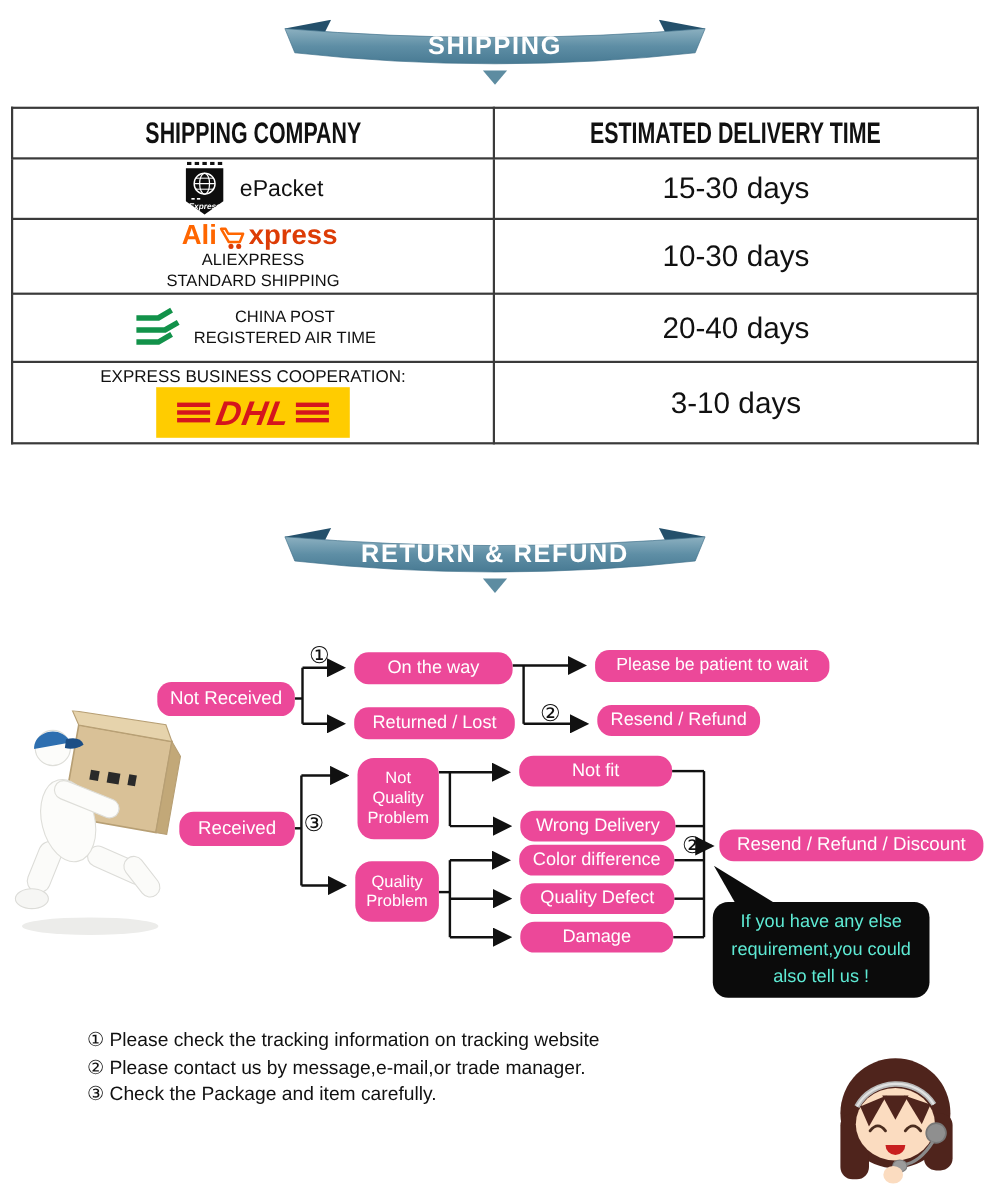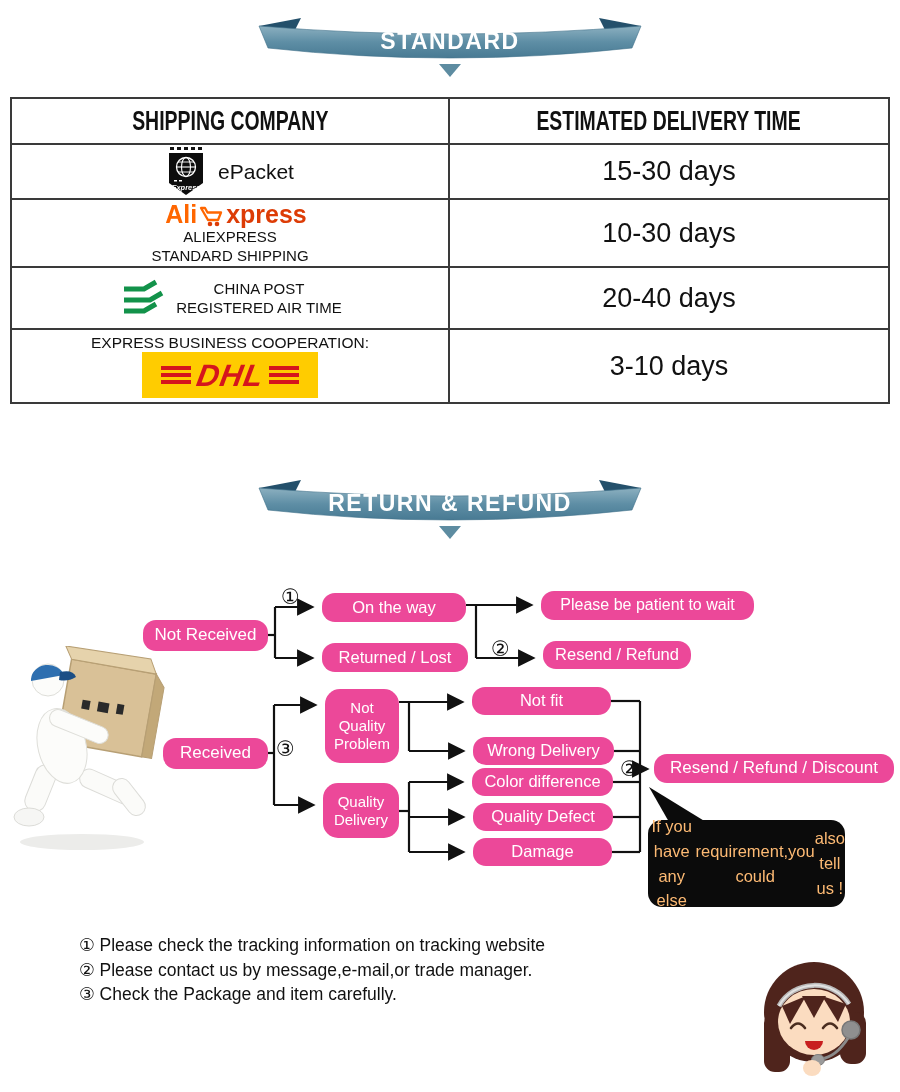--- a/index.html
+++ b/index.html
@@ -34,22 +34,22 @@
   .dhl-text{color:#d5151d;font-size:31px;font-weight:bold;font-style:italic;letter-spacing:1px;transform:skewX(-10deg);line-height:1;}
   .stripes{display:flex;flex-direction:column;gap:3px;}
   .stripe{width:30px;height:4px;background:#d5151d;}
 
   
   .flowlines{position:absolute;left:0;top:560px;pointer-events:none;}
   .fbox{position:absolute;background:#ec4899;color:#fff;border-radius:13px;
         display:flex;align-items:center;justify-content:center;text-align:center;
         font-size:16.5px;line-height:1.18;}
   .cnum{position:absolute;font-size:21px;line-height:21px;color:#111;}
-  .bubble{position:absolute;left:648px;top:820px;width:197px;height:87px;background:#0b0b0b;color:#fdba74;
-          border-radius:14px;display:flex;flex-direction:row;align-items:center;justify-content:center;
+  .bubble{position:absolute;left:648px;top:820px;width:197px;height:87px;background:#0b0b0b;color:#5eead4;
+          border-radius:14px;display:flex;flex-direction:column;align-items:center;justify-content:center;
           font-size:16.5px;line-height:1.5;text-align:center;}
 
   .notes{position:absolute;left:79px;top:933px;font-size:17.5px;line-height:24.5px;color:#111;}
   .contact{position:absolute;left:74px;top:1028px;font-size:23.5px;font-weight:bold;color:#ee1511;white-space:nowrap;}
 
   .dman{position:absolute;left:2px;top:646px;}
   .girl{position:absolute;left:748px;top:960px;}
 </style>
 </head>
 <body>
@@ -62,21 +62,21 @@
         <linearGradient id="rg1" x1="0" y1="0" x2="0" y2="1">
           <stop offset="0" stop-color="#8cb0c0"></stop>
             <stop offset="0.5" stop-color="#5e8ea5"></stop>
             <stop offset="1" stop-color="#487a93"></stop>
         </linearGradient>
       </defs>
       <polygon points="4,8 46,0 36,20" fill="#24506b"></polygon>
       <polygon points="386,8 344,0 354,20" fill="#24506b"></polygon>
       <path d="M4,8 Q195,24 386,8 L377,30 Q195,50 13,30 Z" fill="url(#rg1)" stroke="#3f7089" stroke-width="0.6"></path>
     </svg>
-    <div class="rtext">STANDARD</div>
+    <div class="rtext">SHIPPING</div>
   </div>
   <div class="tri" style="top:64px"></div>
 
   <table class="ship-table">
     <colgroup>
         <col class="col1">
         <col class="col2">
       </colgroup>
     <tbody>
         <tr class="rhead">
@@ -233,21 +233,21 @@
   <span class="cnum" style="left:281px;top:586px">①</span>
   <div class="fbox" style="left:322px;top:593px;width:144px;height:29px">On the way</div>
   <div class="fbox" style="left:541px;top:591px;width:213px;height:29px;font-size:16px">Please be patient to wait</div>
   <div class="fbox" style="left:322px;top:643px;width:146px;height:29px">Returned / Lost</div>
   <span class="cnum" style="left:491px;top:638px">②</span>
   <div class="fbox" style="left:543px;top:641px;width:148px;height:28px">Resend / Refund</div>
 
   <div class="fbox" style="left:163px;top:738px;width:105px;height:31px;font-size:17px">Received</div>
   <span class="cnum" style="left:276px;top:738px">③</span>
   <div class="fbox" style="left:325px;top:689px;width:74px;height:74px;font-size:15px;border-radius:15px">Not Quality Problem</div>
-  <div class="fbox" style="left:323px;top:783px;width:76px;height:55px;font-size:15px;border-radius:15px">Quality Delivery</div>
+  <div class="fbox" style="left:323px;top:783px;width:76px;height:55px;font-size:15px;border-radius:15px">Quality Problem</div>
 
   <div class="fbox" style="left:472px;top:687px;width:139px;height:28px">Not fit</div>
   <div class="fbox" style="left:473px;top:737px;width:141px;height:28px">Wrong Delivery</div>
   <div class="fbox" style="left:472px;top:768px;width:141px;height:28px">Color difference</div>
   <div class="fbox" style="left:473px;top:803px;width:140px;height:28px">Quality Defect</div>
   <div class="fbox" style="left:473px;top:838px;width:139px;height:28px">Damage</div>
 
   <span class="cnum" style="left:620px;top:758px">②</span>
   <div class="fbox" style="left:654px;top:754px;width:240px;height:29px;font-size:17px">Resend / Refund / Discount</div>
 

